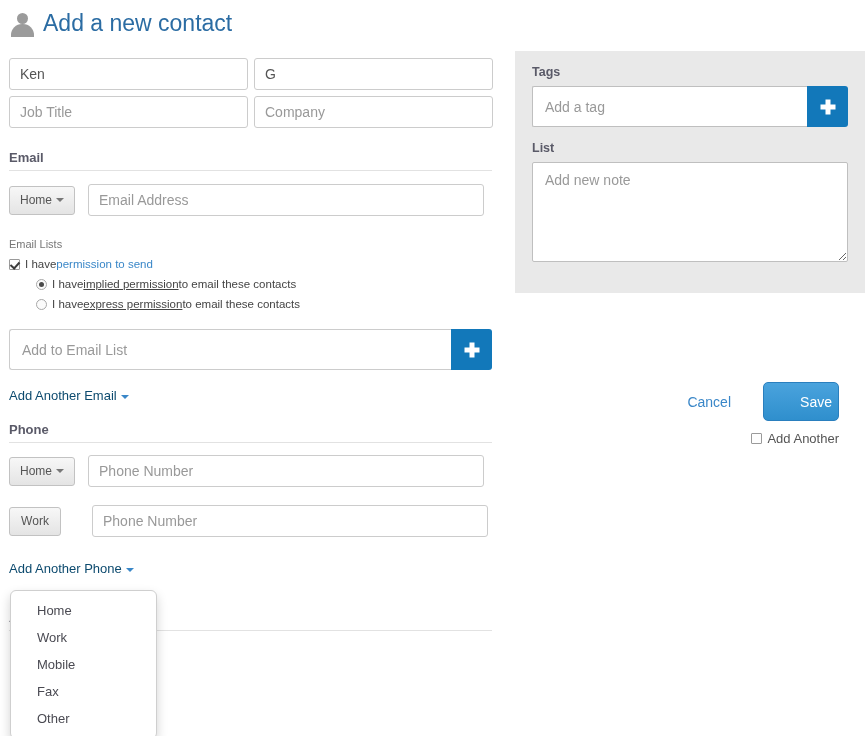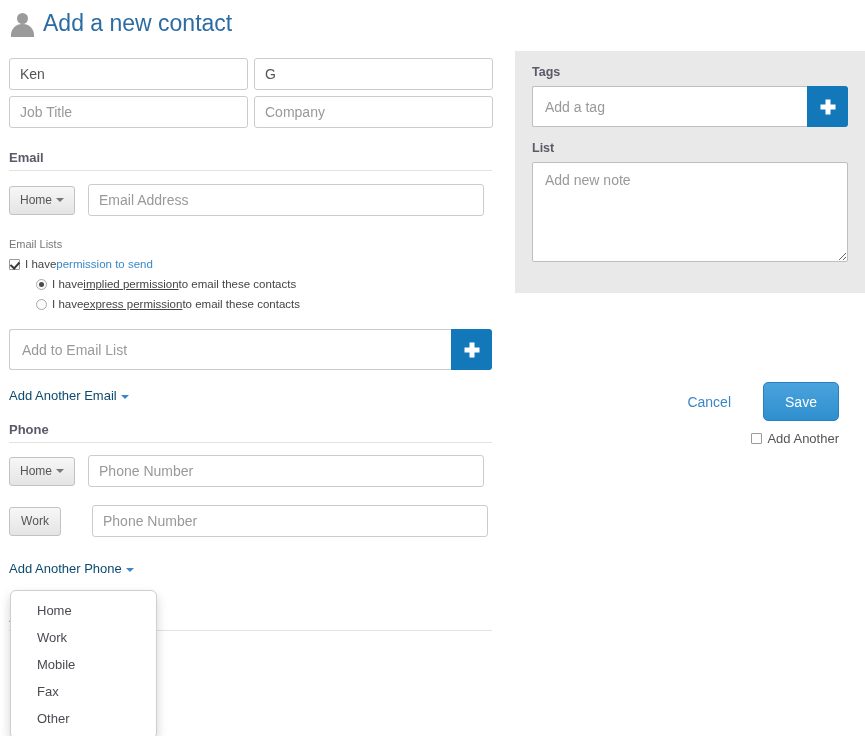--- a/index.html
+++ b/index.html
@@ -345,20 +345,21 @@
     box-sizing: border-box;
     width: 76px;
     height: 39px;
     border: 1px solid #2a7fbe;
     border-radius: 5px;
     background: linear-gradient(to bottom, #4aa3dd 0%, #2f8fcd 100%);
     color: #ffffff;
     font-family: "Liberation Sans", sans-serif;
     font-size: 14px;
     cursor: pointer;
+    text-align: right;
   }
   .add-another-row {
     position: absolute;
     left: 515px;
     top: 431px;
     width: 324px;
     display: flex;
     justify-content: flex-end;
     align-items: center;
   }

